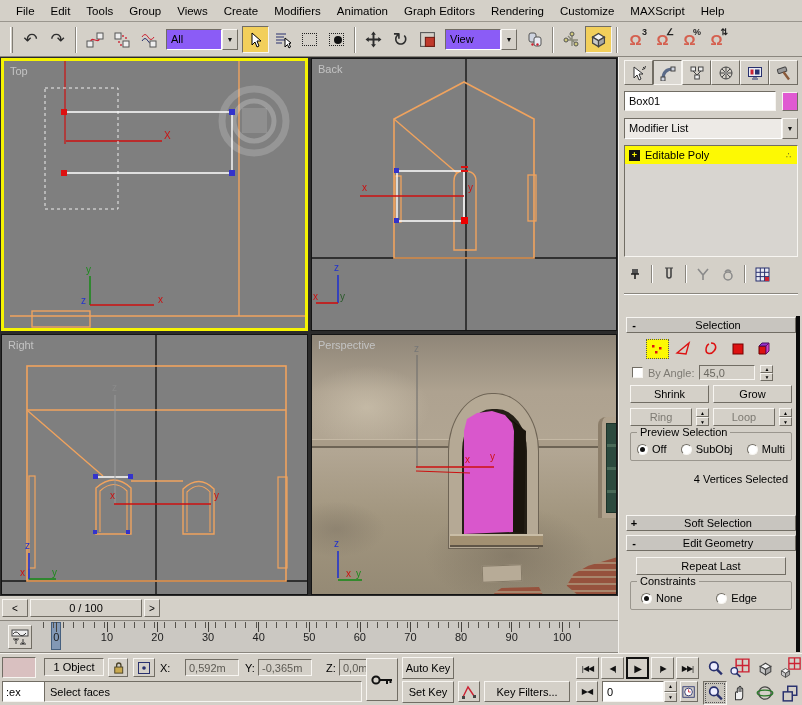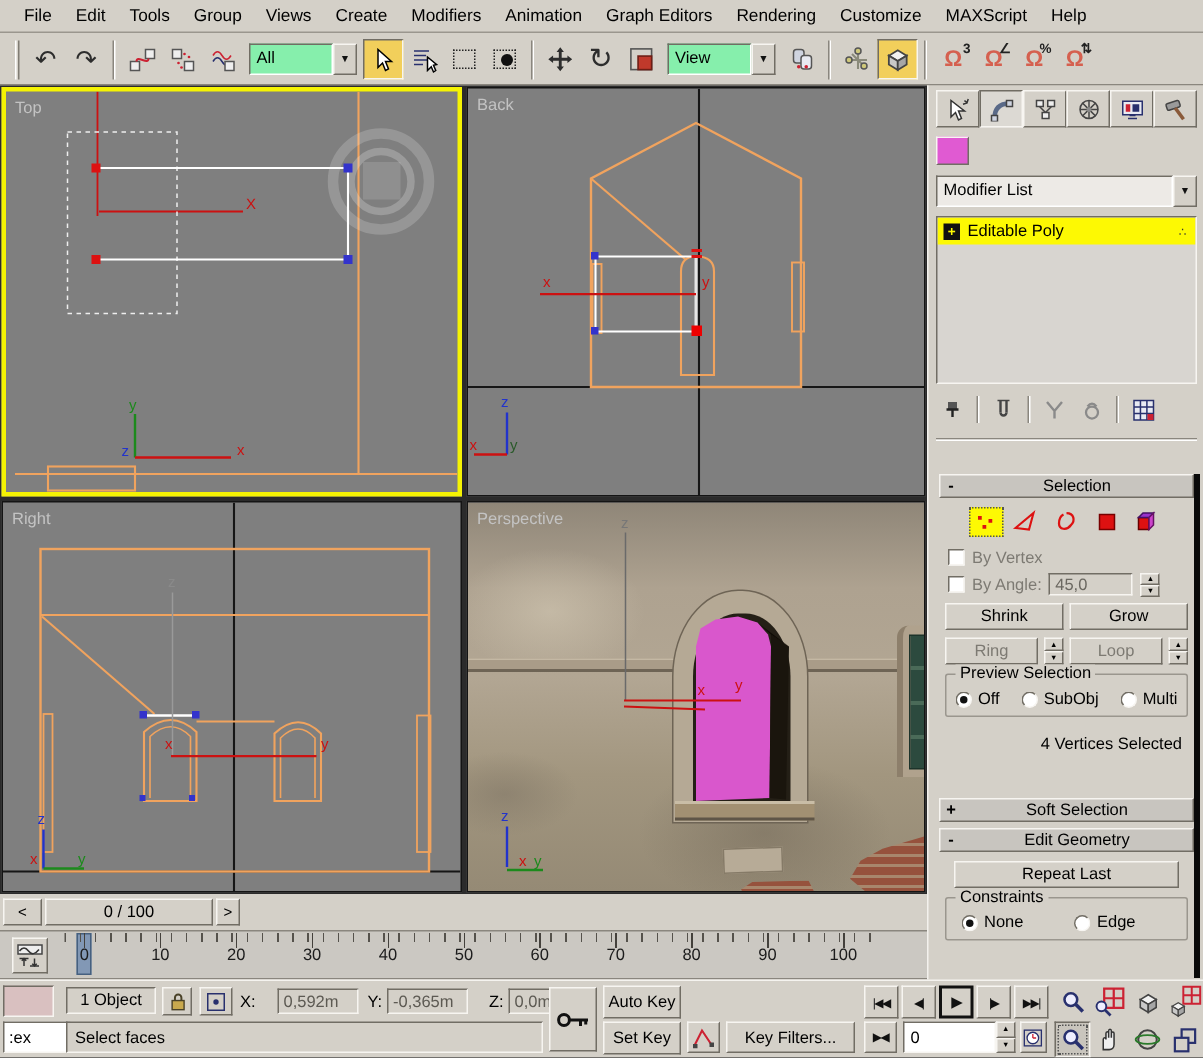--- a/index.html
+++ b/index.html
@@ -19,21 +19,21 @@
   .toolbar{position:absolute;left:0;top:23px;width:802px;height:34px;display:flex;align-items:center;
            background:#d4d0c8;border-bottom:1px solid #8a867e;padding-left:10px}
   .tb-handle{width:3px;height:26px;border-left:1px solid #fff;border-right:1px solid #807c74;margin-right:4px}
   .tbtn{width:27px;height:27px;display:flex;align-items:center;justify-content:center;position:relative}
   .tbtn.on{background:#f2cf5b;border:1px solid;border-color:#716d64 #f7f5f1 #f7f5f1 #716d64}
   .tsep{width:2px;height:26px;border-left:1px solid #8a867e;border-right:1px solid #fff;margin:0 4px}
   .glyph{font-size:17px;line-height:1;color:#2d2d2d}
   .magnet{font-size:15px;font-weight:bold;color:#d5604f;line-height:1}
   .m-sup{position:absolute;top:1px;right:2px;font-size:9px;font-weight:bold;color:#222}
   .ddown{height:21px;display:flex;align-items:stretch}
-  .dd-field{background:#86efac;border:1px solid;border-color:#716d64 #fff #fff #716d64;
+  .dd-field{background:#8b5cf6;border:1px solid;border-color:#716d64 #fff #fff #716d64;
             padding:3px 4px;min-width:56px;font-size:11px}
   .dd-btn{width:16px;background:#d4d0c8;border:1px solid;border-color:#f7f5f1 #716d64 #716d64 #f7f5f1;
           display:flex;align-items:center;justify-content:center;font-size:7px;color:#111}
   
   .vp-area{position:absolute;left:0;top:57px;width:618px;height:539px;background:#2b2b2b}
   .vp{position:absolute;background:#7f7f7f;overflow:hidden}
   .vp svg{position:absolute;left:0;top:0}
   .vp-label{fill:#c3c3c3;font-size:11px;font-family:"Liberation Sans",sans-serif}
   .ax{font-size:10px;font-family:"Liberation Sans",sans-serif}
   #vp-top{left:1px;top:1px;width:307px;height:273px;border:3px solid #f5f303}
@@ -499,20 +499,21 @@
         </div>
       <div class="tab">
         <svg width="16" height="16" viewBox="0 0 16 16">
             <rect x="1.5" y="3" width="9" height="4.5" rx="1" fill="#9a9a9a" stroke="#444" transform="rotate(-18 6 5)"></rect>
             <line x1="7.5" y1="7" x2="13" y2="14.5" stroke="#8a5a3a" stroke-width="2.4"></line>
           </svg>
         </div>
     </div>
 
     <div class="name-row">
+      <input class="name-input field" value="Box01" style="">
       <div class="swatch" style="background:#e05ad2"></div>
     </div>
 
     <div class="ddown">
       <span class="dd-field" style="flex:1;background:#edeae6">Modifier List</span>
       <span class="dd-btn">▼</span>
     </div>
 
     <div class="stack">
       <div class="stack-row">
@@ -591,24 +592,20 @@
           </div>
         <div class="so">
           <svg width="18" height="16" viewBox="0 0 18 16">
               <polygon points="3,5 10,5 10,13 3,13" fill="#d11" stroke="#600"></polygon>
               <polygon points="3,5 6,2 13,2 10,5" fill="#93c" stroke="#416"></polygon>
               <polygon points="10,5 13,2 13,10 10,13" fill="#c4c" stroke="#616"></polygon>
             </svg>
           </div>
       </div>
       <div class="cbrow">
-          <span class="cb"></span>
-          <span class="dis">By Vertex</span>
-        </div>
-      <div class="cbrow">
         <span class="cb"></span>
         <span class="dis">By Angle:</span>
         <span class="num-field">45,0</span>
         <span class="spin">
             <span>▲</span>
             <span>▼</span>
           </span>
       </div>
       <div class="two-btn">
         <div class="pbtn btn raised">Shrink</div>

